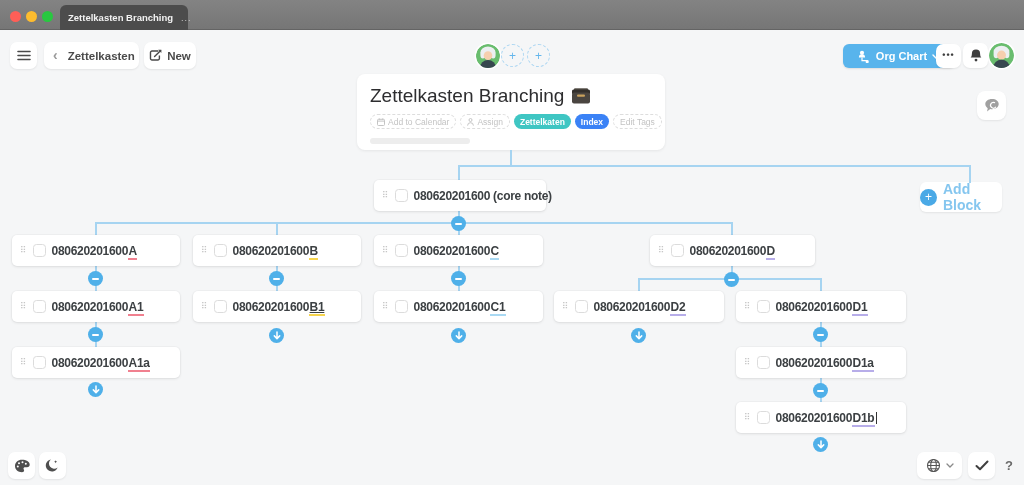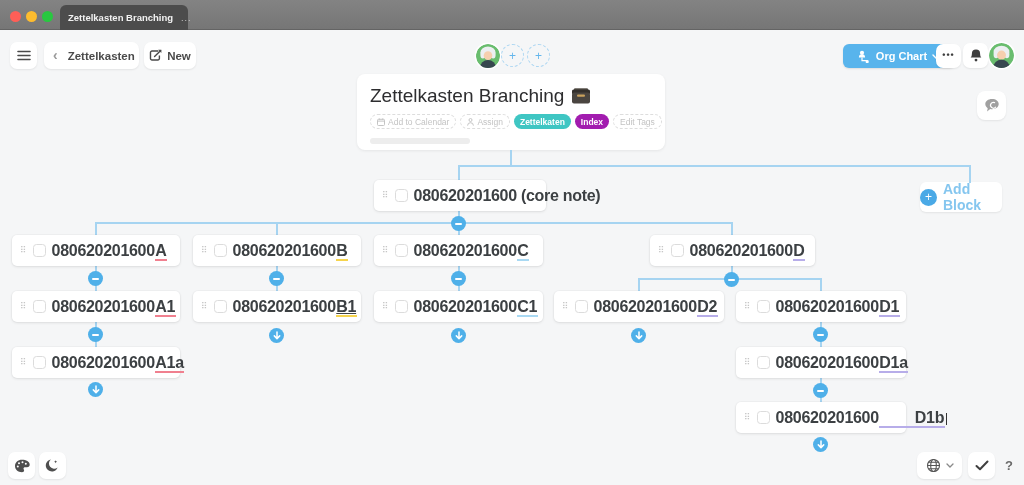--- a/index.html
+++ b/index.html
@@ -68,21 +68,21 @@
   .dot { position:absolute; width:15px; height:15px; border-radius:50%; background:#4fb0e9; z-index:3;
     display:flex; align-items:center; justify-content:center; }
   .dot .bar { width:7px; height:2px; background:#fff; border-radius:1px; }
 
   
   .node { position:absolute; height:31px; background:#fff; border-radius:5px; z-index:2;
     box-shadow:0 1px 3px rgba(0,0,0,.09), 0 0 0 1px rgba(0,0,0,.02);
     display:flex; align-items:center; gap:6px; padding:0 8px; }
   .drag { color:#c6c6c6; font-size:9px; line-height:1; flex:none; font-family:"DejaVu Sans", sans-serif; }
   .cb { width:13px; height:13px; border:1.5px solid #dcdcdc; border-radius:3.5px; background:#fff; flex:none; }
-  .nlabel { font-size:16px; font-weight:700; color:#3c4043; letter-spacing:-0.3px; white-space:nowrap; }
+  .nlabel { font-size:12px; font-weight:700; color:#3c4043; letter-spacing:-0.3px; white-space:nowrap; }
   .ul { border-bottom:2px solid transparent; padding:0 0.5px 0.5px 0.5px; }
   .caret { display:inline-block; width:1.5px; height:12px; background:#333; margin-left:1px; vertical-align:-2px; }
 
   
   .btn-addblock { left:920px; top:182px; width:82px; height:30px; border-radius:6px; gap:6px; }
   .ab-plus { width:17px; height:17px; border-radius:50%; background:#4aa9e6; color:#fff; font-size:12px;
     display:flex; align-items:center; justify-content:center; flex:none; }
   .ab-label { color:#85c6ef; font-size:14px; font-weight:700; }
 
   
@@ -206,21 +206,21 @@
       <span class="badge ghost">
         <svg width="7" height="8" viewBox="0 0 7 8" fill="none" stroke="#c4c4c4">
             <circle cx="3.5" cy="2" r="1.5"></circle>
             <path d="M0.6 7.6 a2.9 2.9 0 0 1 5.8 0"></path>
           </svg>
         <span>Assign</span>
       </span>
       <span class="badge solid" style="background-color: rgb(63, 198, 195);">
         <span>Zettelkaten</span>
       </span>
-      <span class="badge solid" style="background-color: #a21caf;">
+      <span class="badge solid" style="background-color: #3b82f6;">
         <span>Index</span>
       </span>
       <span class="badge ghost">
         <span>Edit Tags</span>
       </span>
     </div>
     <div class="stub-bar"></div>
   </div>
 
   <div class="wbtn btn-chat">
@@ -361,21 +361,21 @@
     <span class="nlabel"><span>080620201600</span><span class="ul" style="border-bottom-color: rgb(240, 128, 143);">A1a</span></span>
   </div>
   <div class="node" style="left:736px;top:347px;width:170px">
     <span class="drag">⠿</span>
     <span class="cb"></span>
     <span class="nlabel"><span>080620201600</span><span class="ul" style="border-bottom-color: rgb(183, 173, 233);">D1a</span></span>
   </div>
   <div class="node" style="left:736px;top:402px;width:170px">
     <span class="drag">⠿</span>
     <span class="cb"></span>
-    <span class="nlabel"><span>080620201600</span><span class="ul" style="border-bottom-color: rgb(183, 173, 233); padding-left: 36px;">D1b</span><span class="caret"></span></span>
+    <span class="nlabel"><span>080620201600</span><span class="ul" style="border-bottom-color: rgb(183, 173, 233);">D1b</span><span class="caret"></span></span>
   </div>
 
   <div class="wbtn btn-addblock">
     <span class="ab-plus">+</span>
     <span class="ab-label">Add Block</span>
   </div>
 
   <div class="wbtn btn-palette">
     <svg width="16" height="14" viewBox="0 0 16 14">
       <path d="M8 0.8 C4 0.8 1 3.5 1 7 s3 6.2 7 6.2 c1.3 0 2.1-.7 2.1-1.6 0-.8-.6-1.2-.6-2 0-.7.6-1.3 1.5-1.3 H13 c1.7 0 2.7-1 2.7-2.7 C15.7 2.8 12 0.8 8 0.8 Z" fill="#4f4f4f"></path>

